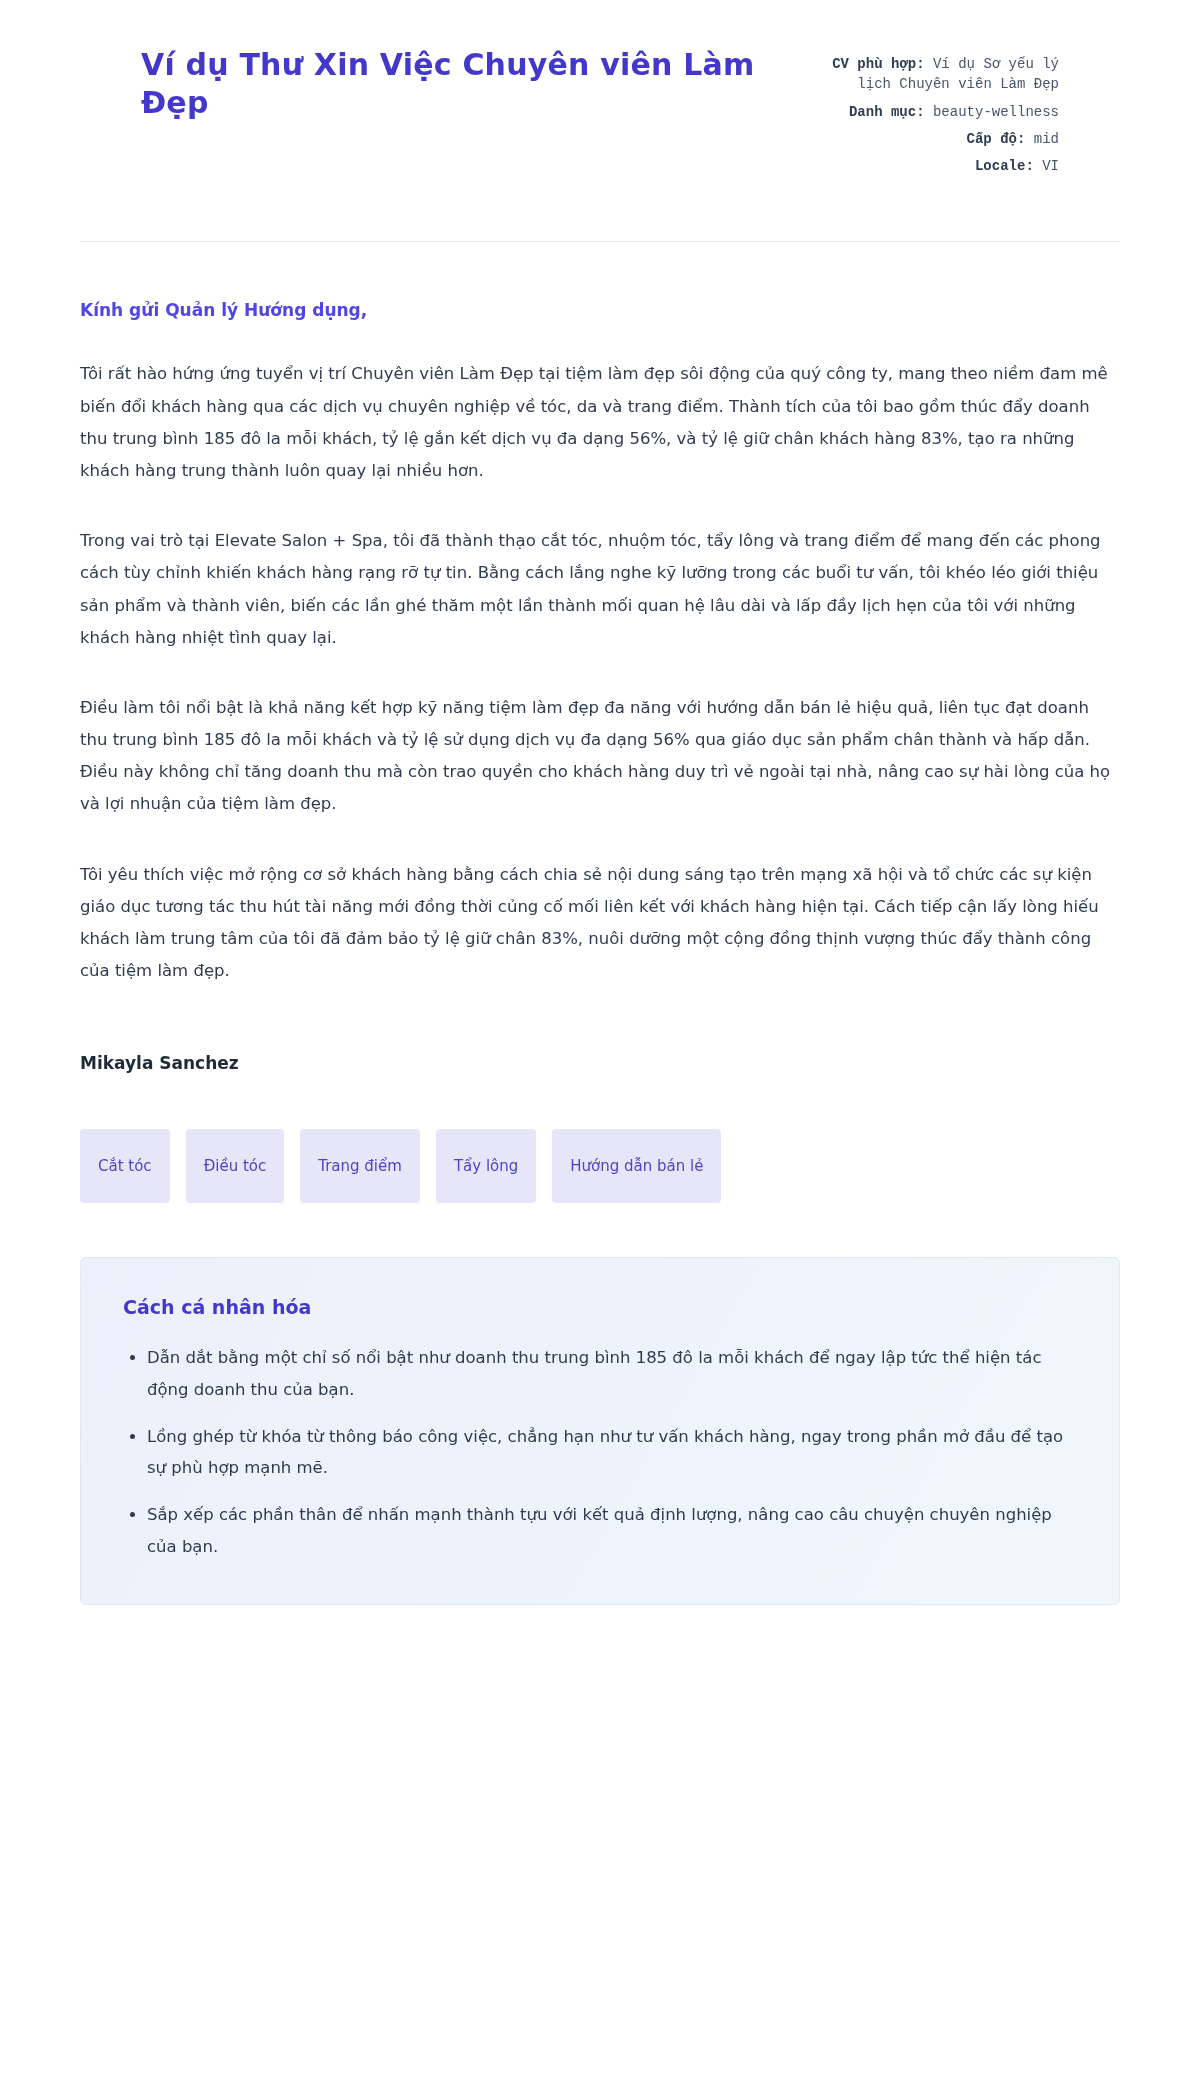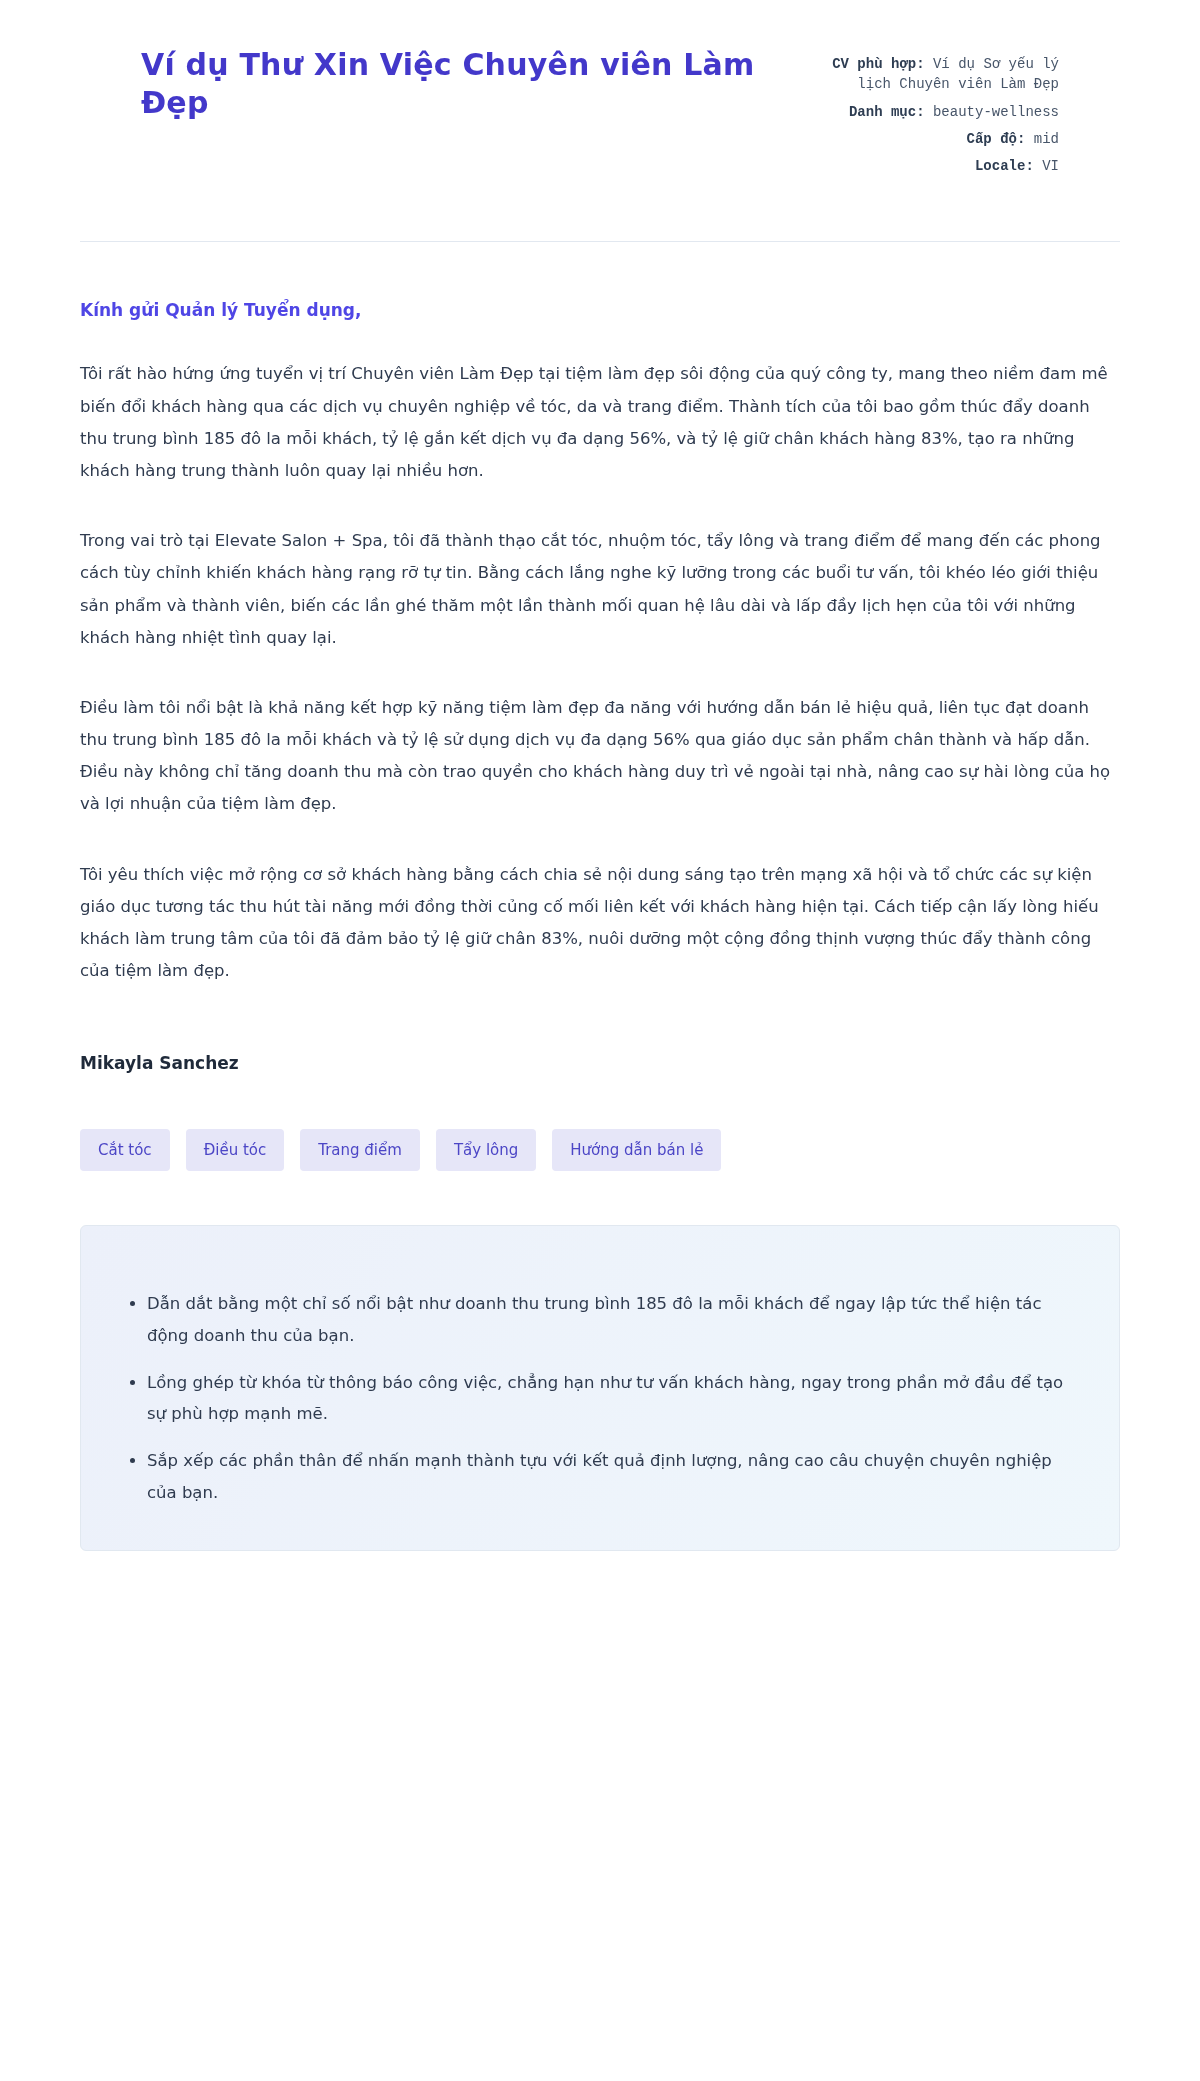--- a/index.html
+++ b/index.html
@@ -42,21 +42,21 @@
   .sig-name { margin: 66px 0 0; font-size: 17px; font-weight: bold; color: #1f2a3a; }
   .sig-title { margin: 17px 0 0; font-size: 17px; color: #44536e; }
 
   
   .tags { margin-top: 56px; display: flex; flex-wrap: wrap; gap: 16px; }
   .tag {
     display: inline-block;
     background: #e6e6f8;
     color: #4c46c6;
     font-size: 15px;
-    padding: 12px 18px;
+    padding: 28px 18px;
     border-radius: 4px;
     line-height: 1.2;
   }
 
   
   .tips-card {
     margin-top: 54px;
     background: linear-gradient(120deg, #ecf0fa 0%, #eff7fc 100%);
     border: 1px solid #e1e8f0;
     border-radius: 6px;
@@ -92,38 +92,39 @@
       <div class="meta-row">
         <span class="meta-label">Locale:</span>
         <span class="meta-value">VI</span>
       </div>
     </aside>
   </header>
 
   <hr class="divider">
 
   <main>
-    <p class="greeting">Kính gửi Quản lý Tuyển dụng,</p>
+    <p class="greeting">Kính gửi Quản lý Hướng dụng,</p>
 
     <p class="para">Tôi rất hào hứng ứng tuyển vị trí Chuyên viên Làm Đẹp tại tiệm làm đẹp sôi động của quý công ty, mang theo niềm đam mê biến đổi khách hàng qua các dịch vụ chuyên nghiệp về tóc, da và trang điểm. Thành tích của tôi bao gồm thúc đẩy doanh thu trung bình 185 đô la mỗi khách, tỷ lệ gắn kết dịch vụ đa dạng 56%, và tỷ lệ giữ chân khách hàng 83%, tạo ra những khách hàng trung thành luôn quay lại nhiều hơn.</p>
     <p class="para">Trong vai trò tại Elevate Salon + Spa, tôi đã thành thạo cắt tóc, nhuộm tóc, tẩy lông và trang điểm để mang đến các phong cách tùy chỉnh khiến khách hàng rạng rỡ tự tin. Bằng cách lắng nghe kỹ lưỡng trong các buổi tư vấn, tôi khéo léo giới thiệu sản phẩm và thành viên, biến các lần ghé thăm một lần thành mối quan hệ lâu dài và lấp đầy lịch hẹn của tôi với những khách hàng nhiệt tình quay lại.</p>
     <p class="para">Điều làm tôi nổi bật là khả năng kết hợp kỹ năng tiệm làm đẹp đa năng với hướng dẫn bán lẻ hiệu quả, liên tục đạt doanh thu trung bình 185 đô la mỗi khách và tỷ lệ sử dụng dịch vụ đa dạng 56% qua giáo dục sản phẩm chân thành và hấp dẫn. Điều này không chỉ tăng doanh thu mà còn trao quyền cho khách hàng duy trì vẻ ngoài tại nhà, nâng cao sự hài lòng của họ và lợi nhuận của tiệm làm đẹp.</p>
     <p class="para">Tôi yêu thích việc mở rộng cơ sở khách hàng bằng cách chia sẻ nội dung sáng tạo trên mạng xã hội và tổ chức các sự kiện giáo dục tương tác thu hút tài năng mới đồng thời củng cố mối liên kết với khách hàng hiện tại. Cách tiếp cận lấy lòng hiếu khách làm trung tâm của tôi đã đảm bảo tỷ lệ giữ chân 83%, nuôi dưỡng một cộng đồng thịnh vượng thúc đẩy thành công của tiệm làm đẹp.</p>
 
     <p class="sig-name">Mikayla Sanchez</p>
 
     <div class="tags">
       <span class="tag">Cắt tóc</span>
       <span class="tag">Điều tóc</span>
       <span class="tag">Trang điểm</span>
       <span class="tag">Tẩy lông</span>
       <span class="tag">Hướng dẫn bán lẻ</span>
     </div>
 
     <section class="tips-card">
+      <h2 class="tips-title">Cách cá nhân hóa</h2>
       <ul class="tips-list">
         <li class="tip-item">Dẫn dắt bằng một chỉ số nổi bật như doanh thu trung bình 185 đô la mỗi khách để ngay lập tức thể hiện tác động doanh thu của bạn.</li>
         <li class="tip-item">Lồng ghép từ khóa từ thông báo công việc, chẳng hạn như tư vấn khách hàng, ngay trong phần mở đầu để tạo sự phù hợp mạnh mẽ.</li>
         <li class="tip-item">Sắp xếp các phần thân để nhấn mạnh thành tựu với kết quả định lượng, nâng cao câu chuyện chuyên nghiệp của bạn.</li>
       </ul>
     </section>
   </main>
 
 </div>
 

